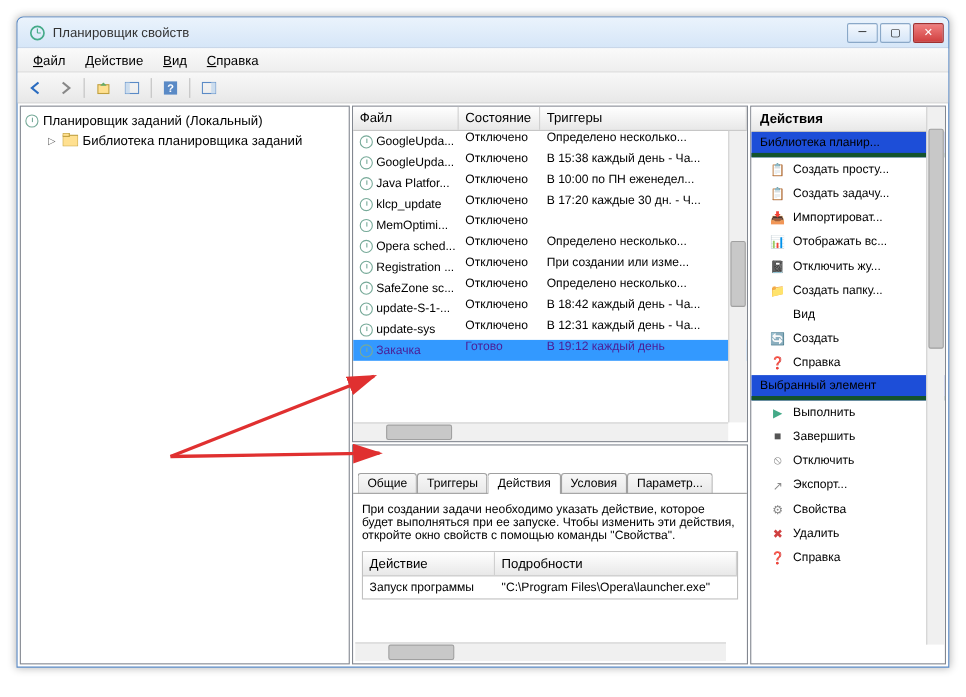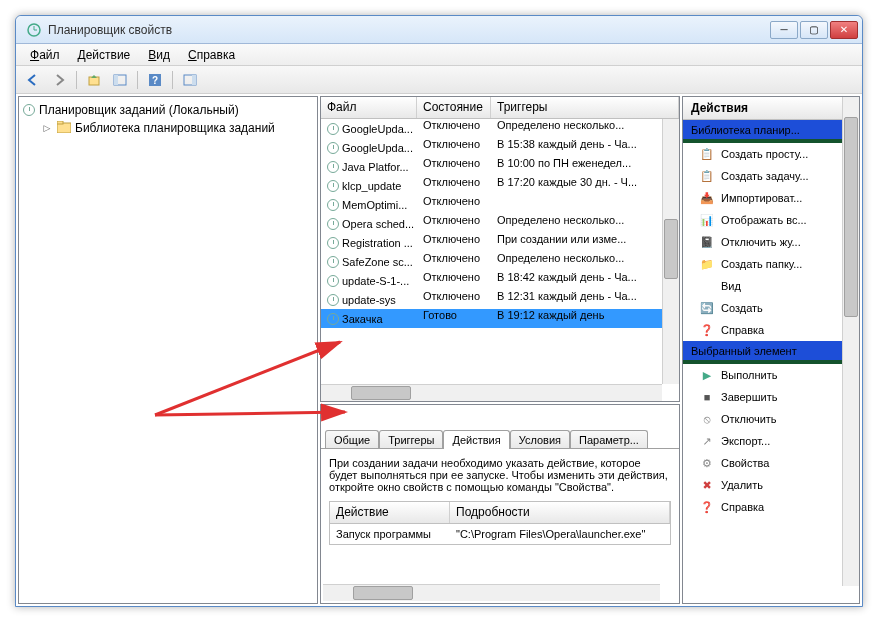--- a/index.html
+++ b/index.html
@@ -38,21 +38,21 @@
 .listhead .col { border-right: 1px solid #d0d0d0; padding: 3px 6px; font-size: 12px; }
 .col-file { width: 96px; }
 .col-state { width: 74px; }
 .col-trig { flex: 1; }
 .listbody { flex: 1; overflow: hidden; }
 .row { display: flex; height: 19px; cursor: pointer; }
 .row .c { padding: 0 6px; white-space: nowrap; overflow: hidden; text-overflow: clip; font-size: 11px; }
 .row .c1 { width: 96px; display: flex; align-items: center; gap: 3px; }
 .row .c2 { width: 74px; }
 .row .c3 { flex: 1; }
-.row.sel { background: #3399ff; color: #000000; }
+.row.sel { background: #3399ff; color: #4c1d95; }
 .clockico { display: inline-block; width: 12px; height: 12px; border: 1px solid #7a9; border-radius: 50%; position: relative; flex-shrink: 0; }
 .clockico::after { content: ''; position: absolute; left: 5px; top: 2px; width: 1px; height: 4px; background: #7a9; }
 .vscroll { position: absolute; right: 0; top: 22px; bottom: 17px; width: 17px; background: #f0f0f0; border-left: 1px solid #d0d0d0; }
 .vscroll .thumb { position: absolute; left: 1px; right: 1px; top: 100px; height: 60px; background: #c8c8c8; border: 1px solid #a0a0a0; border-radius: 2px; }
 .hscroll { position: absolute; left: 0; right: 17px; bottom: 0; height: 17px; background: #f0f0f0; border-top: 1px solid #d0d0d0; }
 .hscroll .thumb { position: absolute; top: 1px; bottom: 1px; left: 30px; width: 60px; background: #c8c8c8; border: 1px solid #a0a0a0; border-radius: 2px; }
 
 .detail { height: 200px; border: 1px solid #828790; display: flex; flex-direction: column; position: relative; }
 .tabs { display: flex; padding: 4px 4px 0 4px; gap: 0; }
 .tab { padding: 3px 8px; border: 1px solid #a0a0a0; border-bottom: none; background: linear-gradient(#f8f8f8,#e8e8e8); border-radius: 3px 3px 0 0; font-size: 11px; cursor: pointer; position: relative; top: 1px; margin-top: 20px; }

